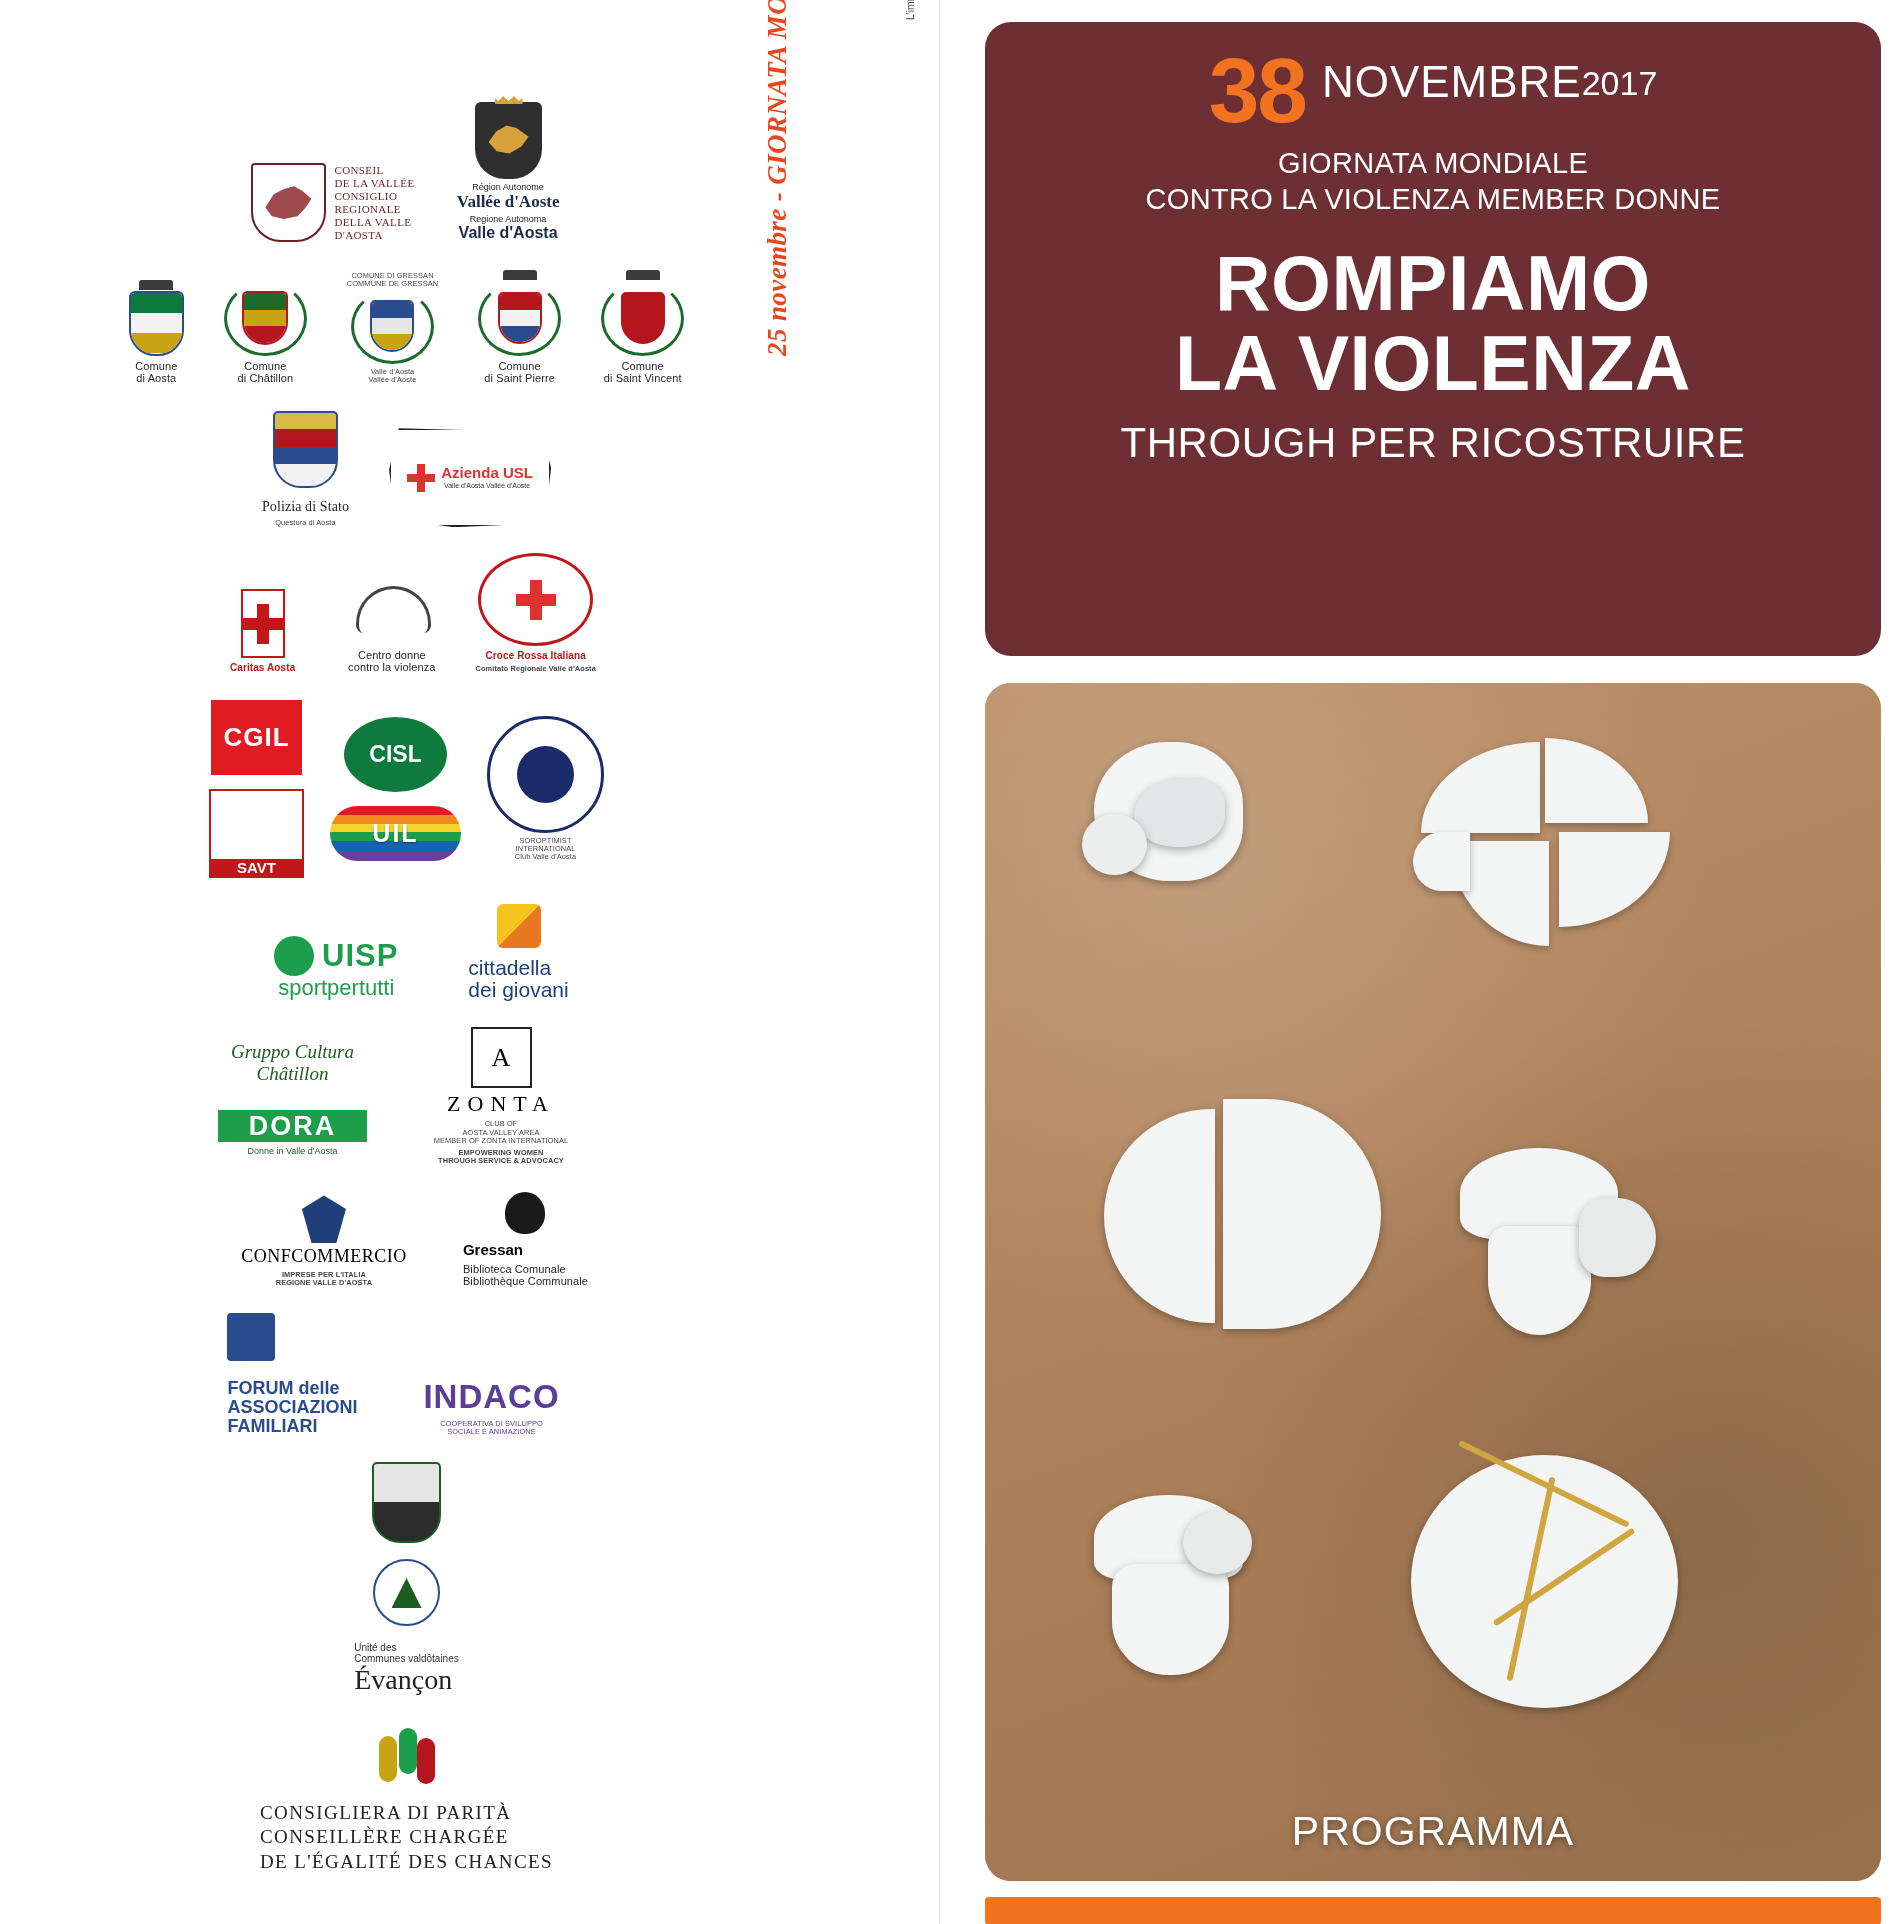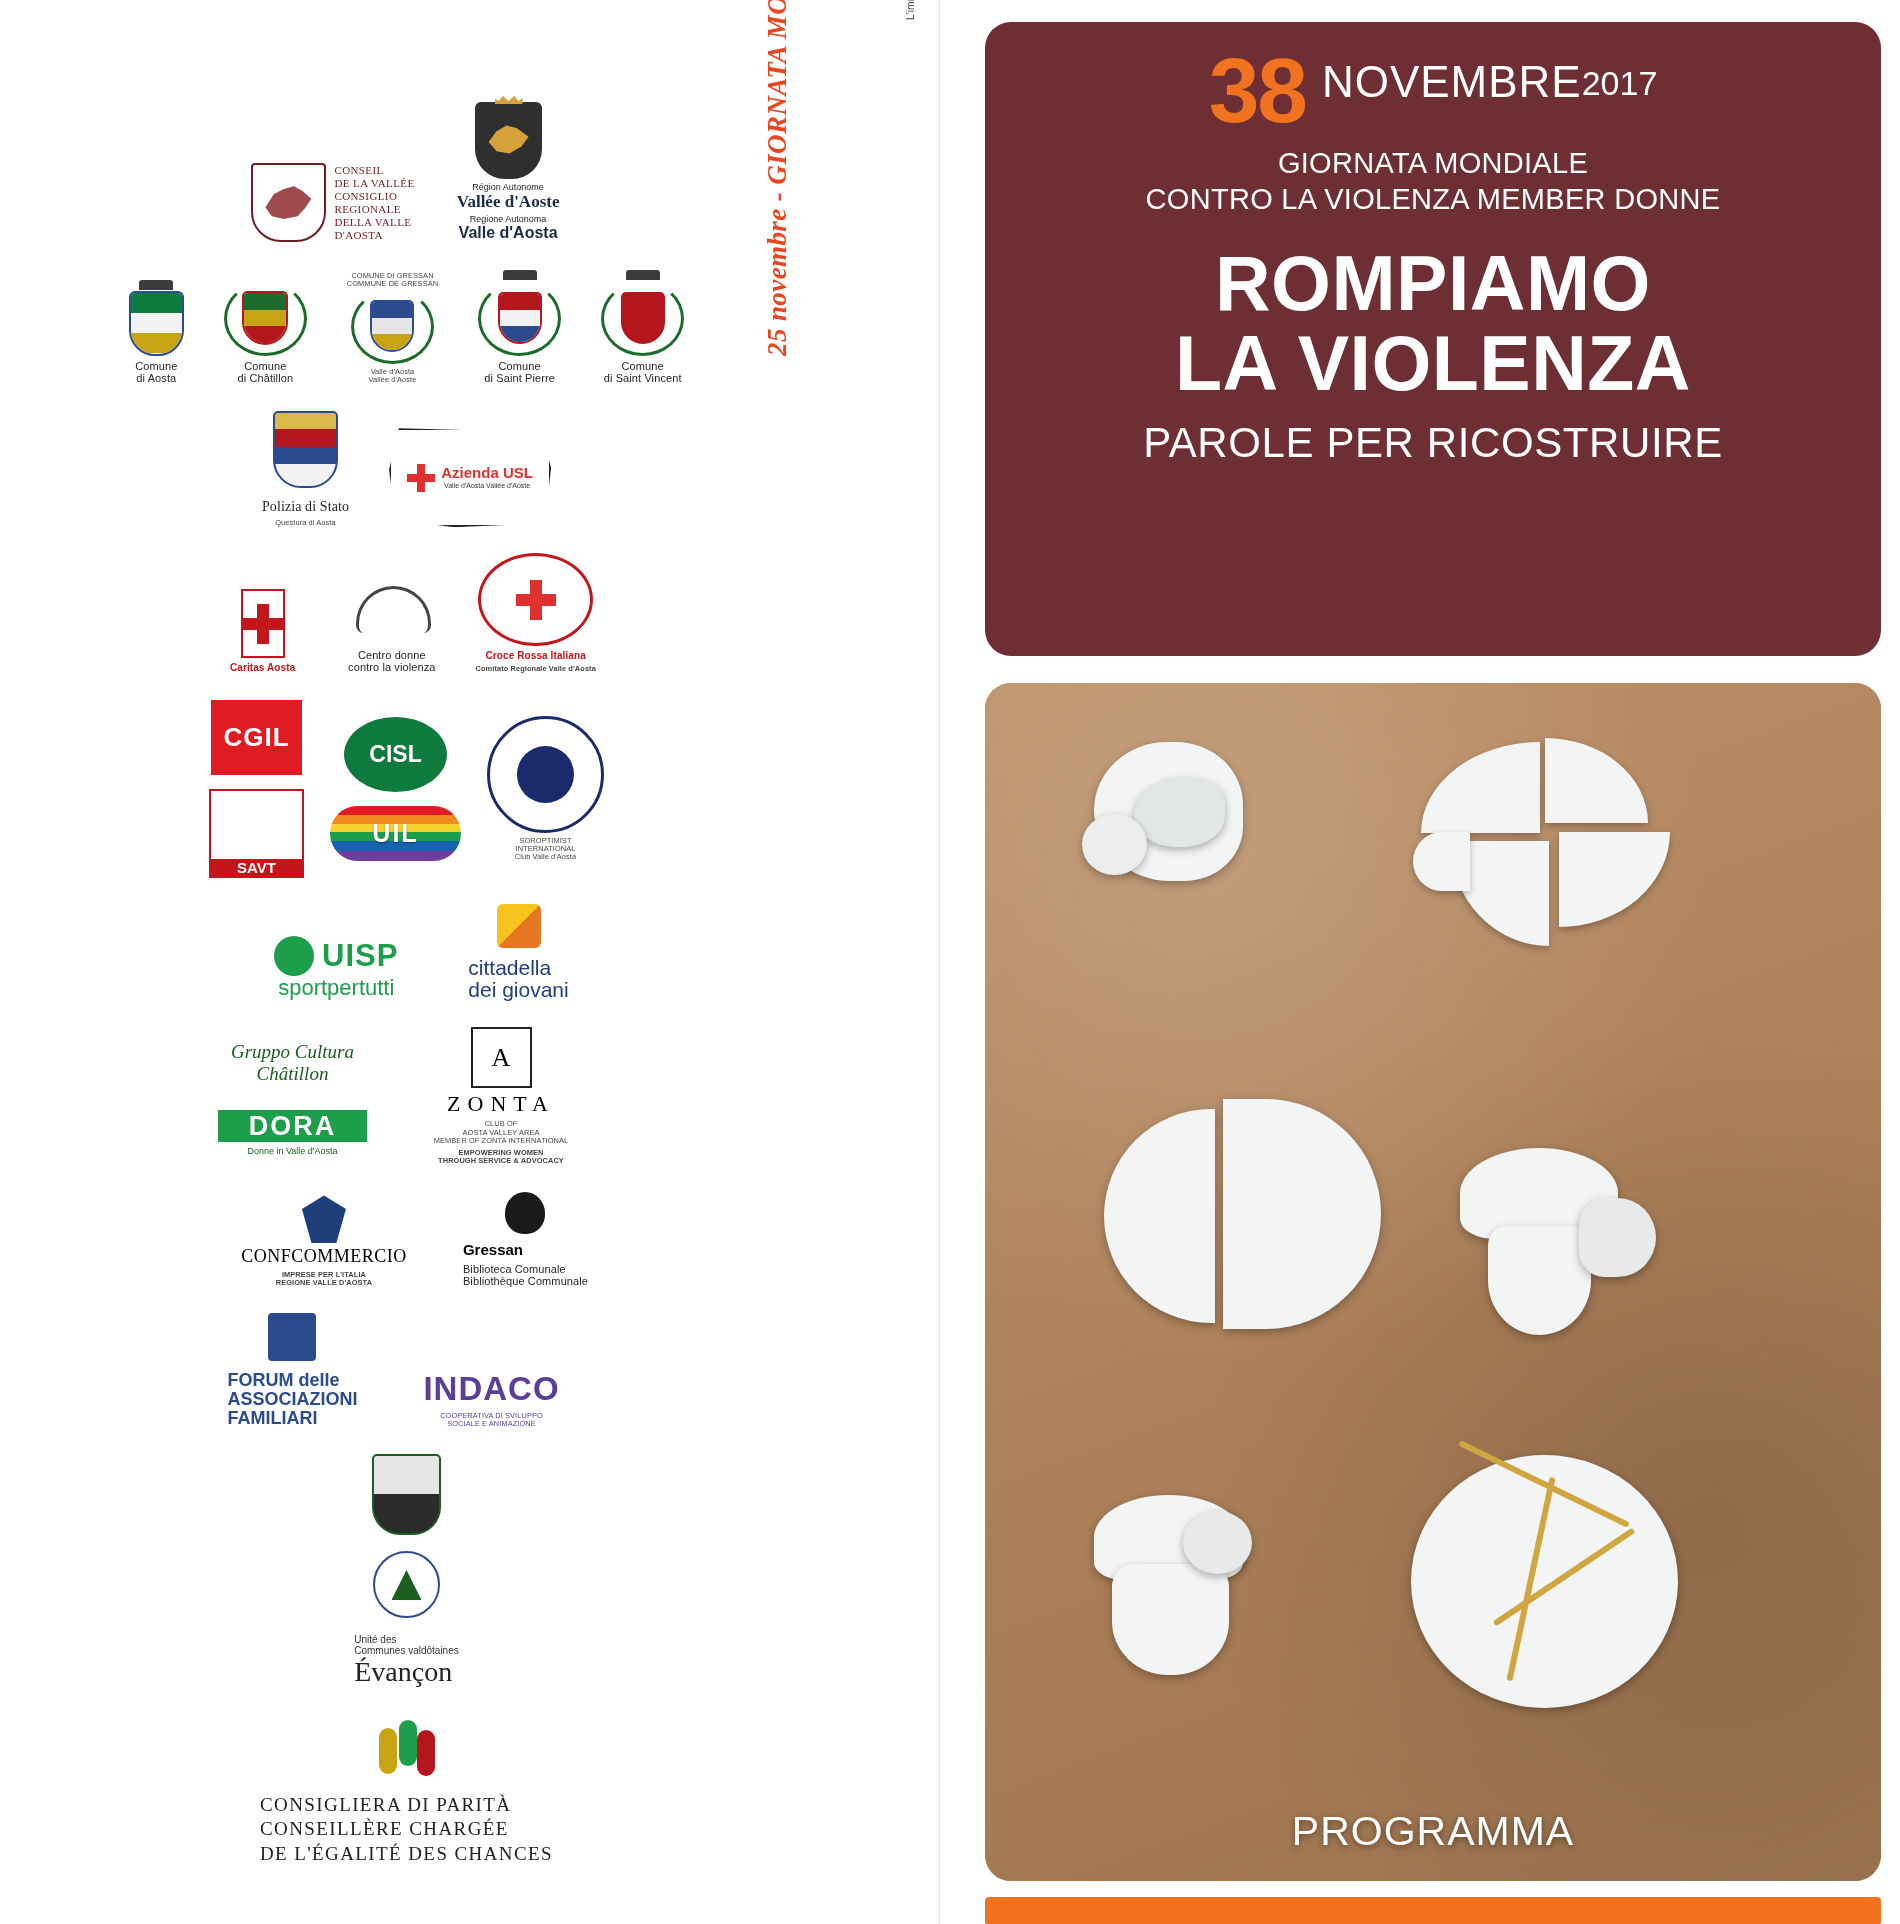--- a/index.html
+++ b/index.html
@@ -132,21 +132,21 @@
   .zonta{width:188px;text-align:center;}
   .zonta .zbox{width:57px;height:57px;border:2px solid #222;margin:0 auto 4px;display:flex;align-items:center;justify-content:center;font-size:26px;font-family:"Liberation Serif",serif;}
   .zonta .zt{font-size:22px;letter-spacing:7px;font-family:"Liberation Serif",serif;}
 
   .confc{width:198px;text-align:center;}
   .confc .cmark{width:44px;height:48px;margin:0 auto 3px;background:#1f3f7a;clip-path:polygon(50% 0,100% 28%,78% 100%,22% 100%,0 28%);}
   .confc .ct{font-size:18px;font-family:"Liberation Serif",serif;letter-spacing:0.5px;}
   .gressan{display:flex;align-items:center;gap:8px;}
   .gressan .apple{width:40px;height:42px;border-radius:50% 50% 46% 46%;background:#1a1a1a;}
 
-  .forum{display:flex;align-items:center;gap:10px;}
+  .forum{display:flex;align-items:flex-start;gap:18px;}
   .forum .fm{width:48px;height:48px;background:#2b4b8f;border-radius:4px;}
   .forum .ft{font-size:18px;font-weight:bold;color:#2b4b8f;line-height:1.06;text-align:left;}
   .indaco{width:188px;text-align:center;}
   .indaco .it{font-size:33px;font-weight:bold;color:#5b3e95;letter-spacing:1px;}
 
   .evancon{display:flex;align-items:center;gap:16px;}
   .ev-shield{width:65px;height:77px;border:2px solid #1b5e20;border-radius:5px 5px 28px 28px;background:linear-gradient(180deg,#e6e6e6 0 50%,#2b2b2b 50% 100%);}
   .ev-tree{width:63px;height:63px;border-radius:50%;border:2px solid #2b4b8f;display:flex;align-items:center;justify-content:center;}
   .ev-txt{text-align:left;}
   .ev-txt .s1{font-size:10px;color:#333;line-height:1.1;}
@@ -478,21 +478,21 @@
         </div>
       </div>
       <div class="giornata">
         <div>GIORNATA MONDIALE</div>
         <div>CONTRO LA VIOLENZA MEMBER DONNE</div>
       </div>
       <div class="main-title">
         <div>ROMPIAMO</div>
         <div>LA VIOLENZA</div>
       </div>
-      <div class="subtitle">PAROLE PER RICOSTRUIRE</div>
+      <div class="subtitle">THROUGH PER RICOSTRUIRE</div>
     </div>
 
     <div class="cover-photo">
       <div class="shard cup1"></div>
       <div class="shard cup1b"></div>
       <div class="shard cup1c"></div>
 
       <div class="plate-grp">
         <i></i>
           <i></i>

